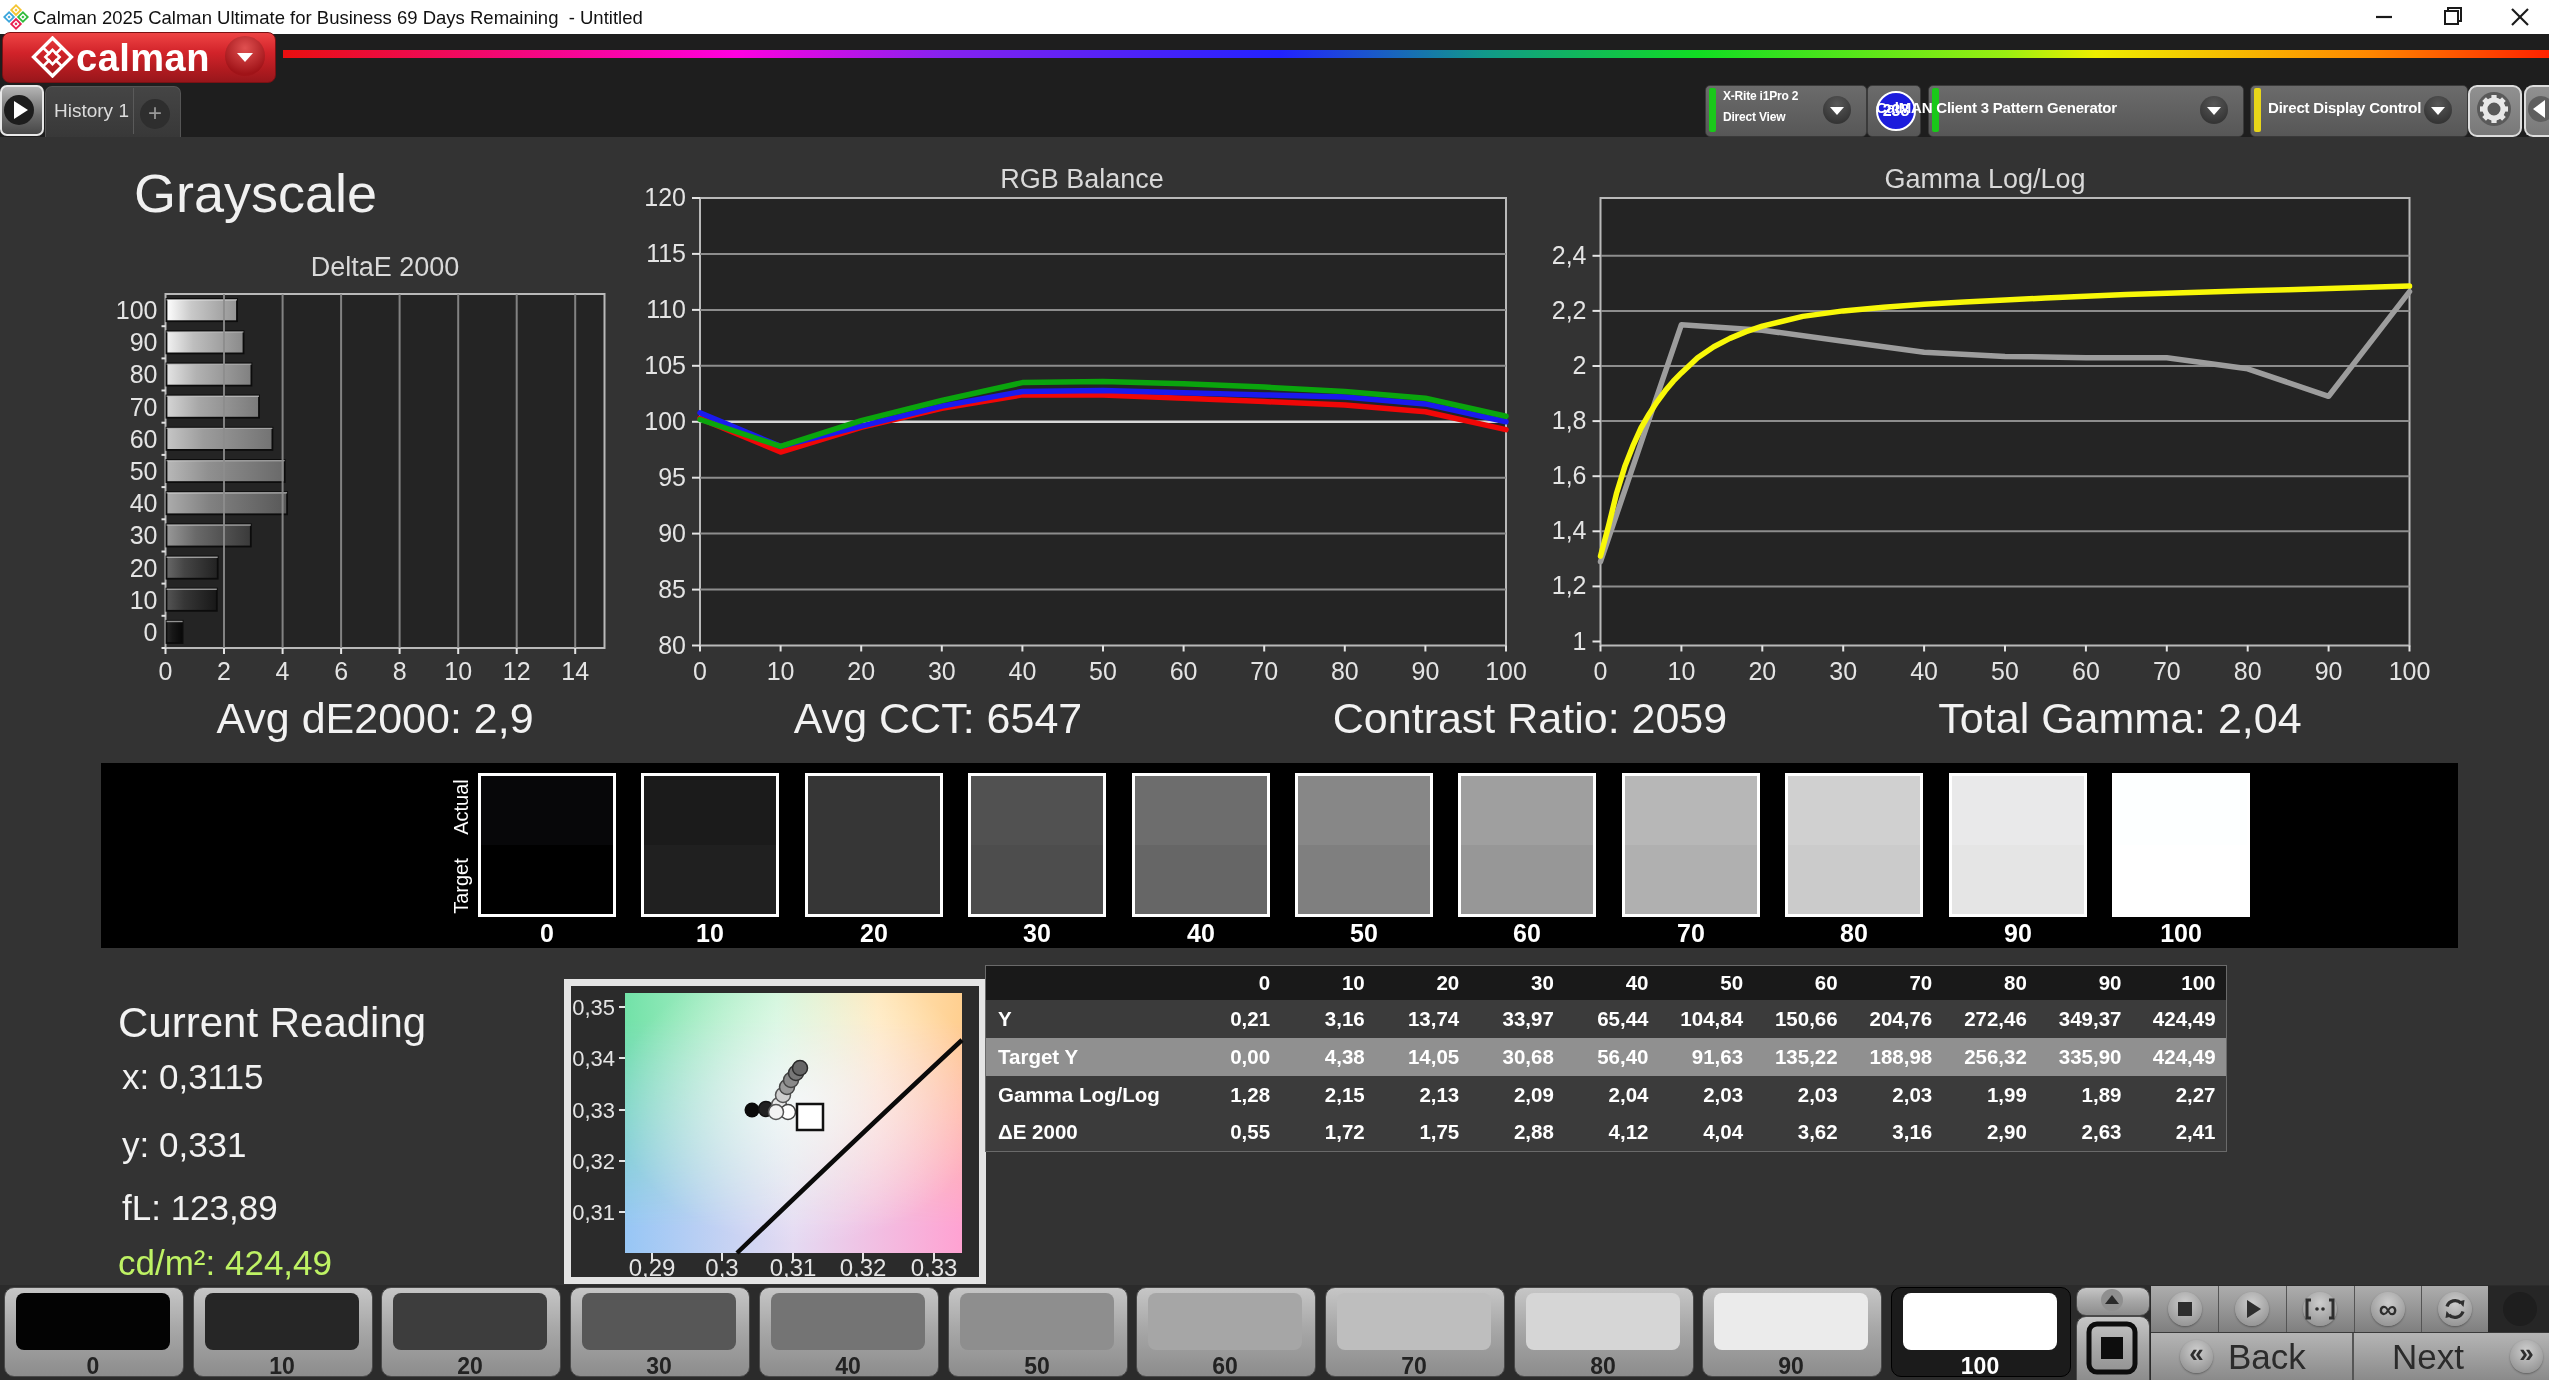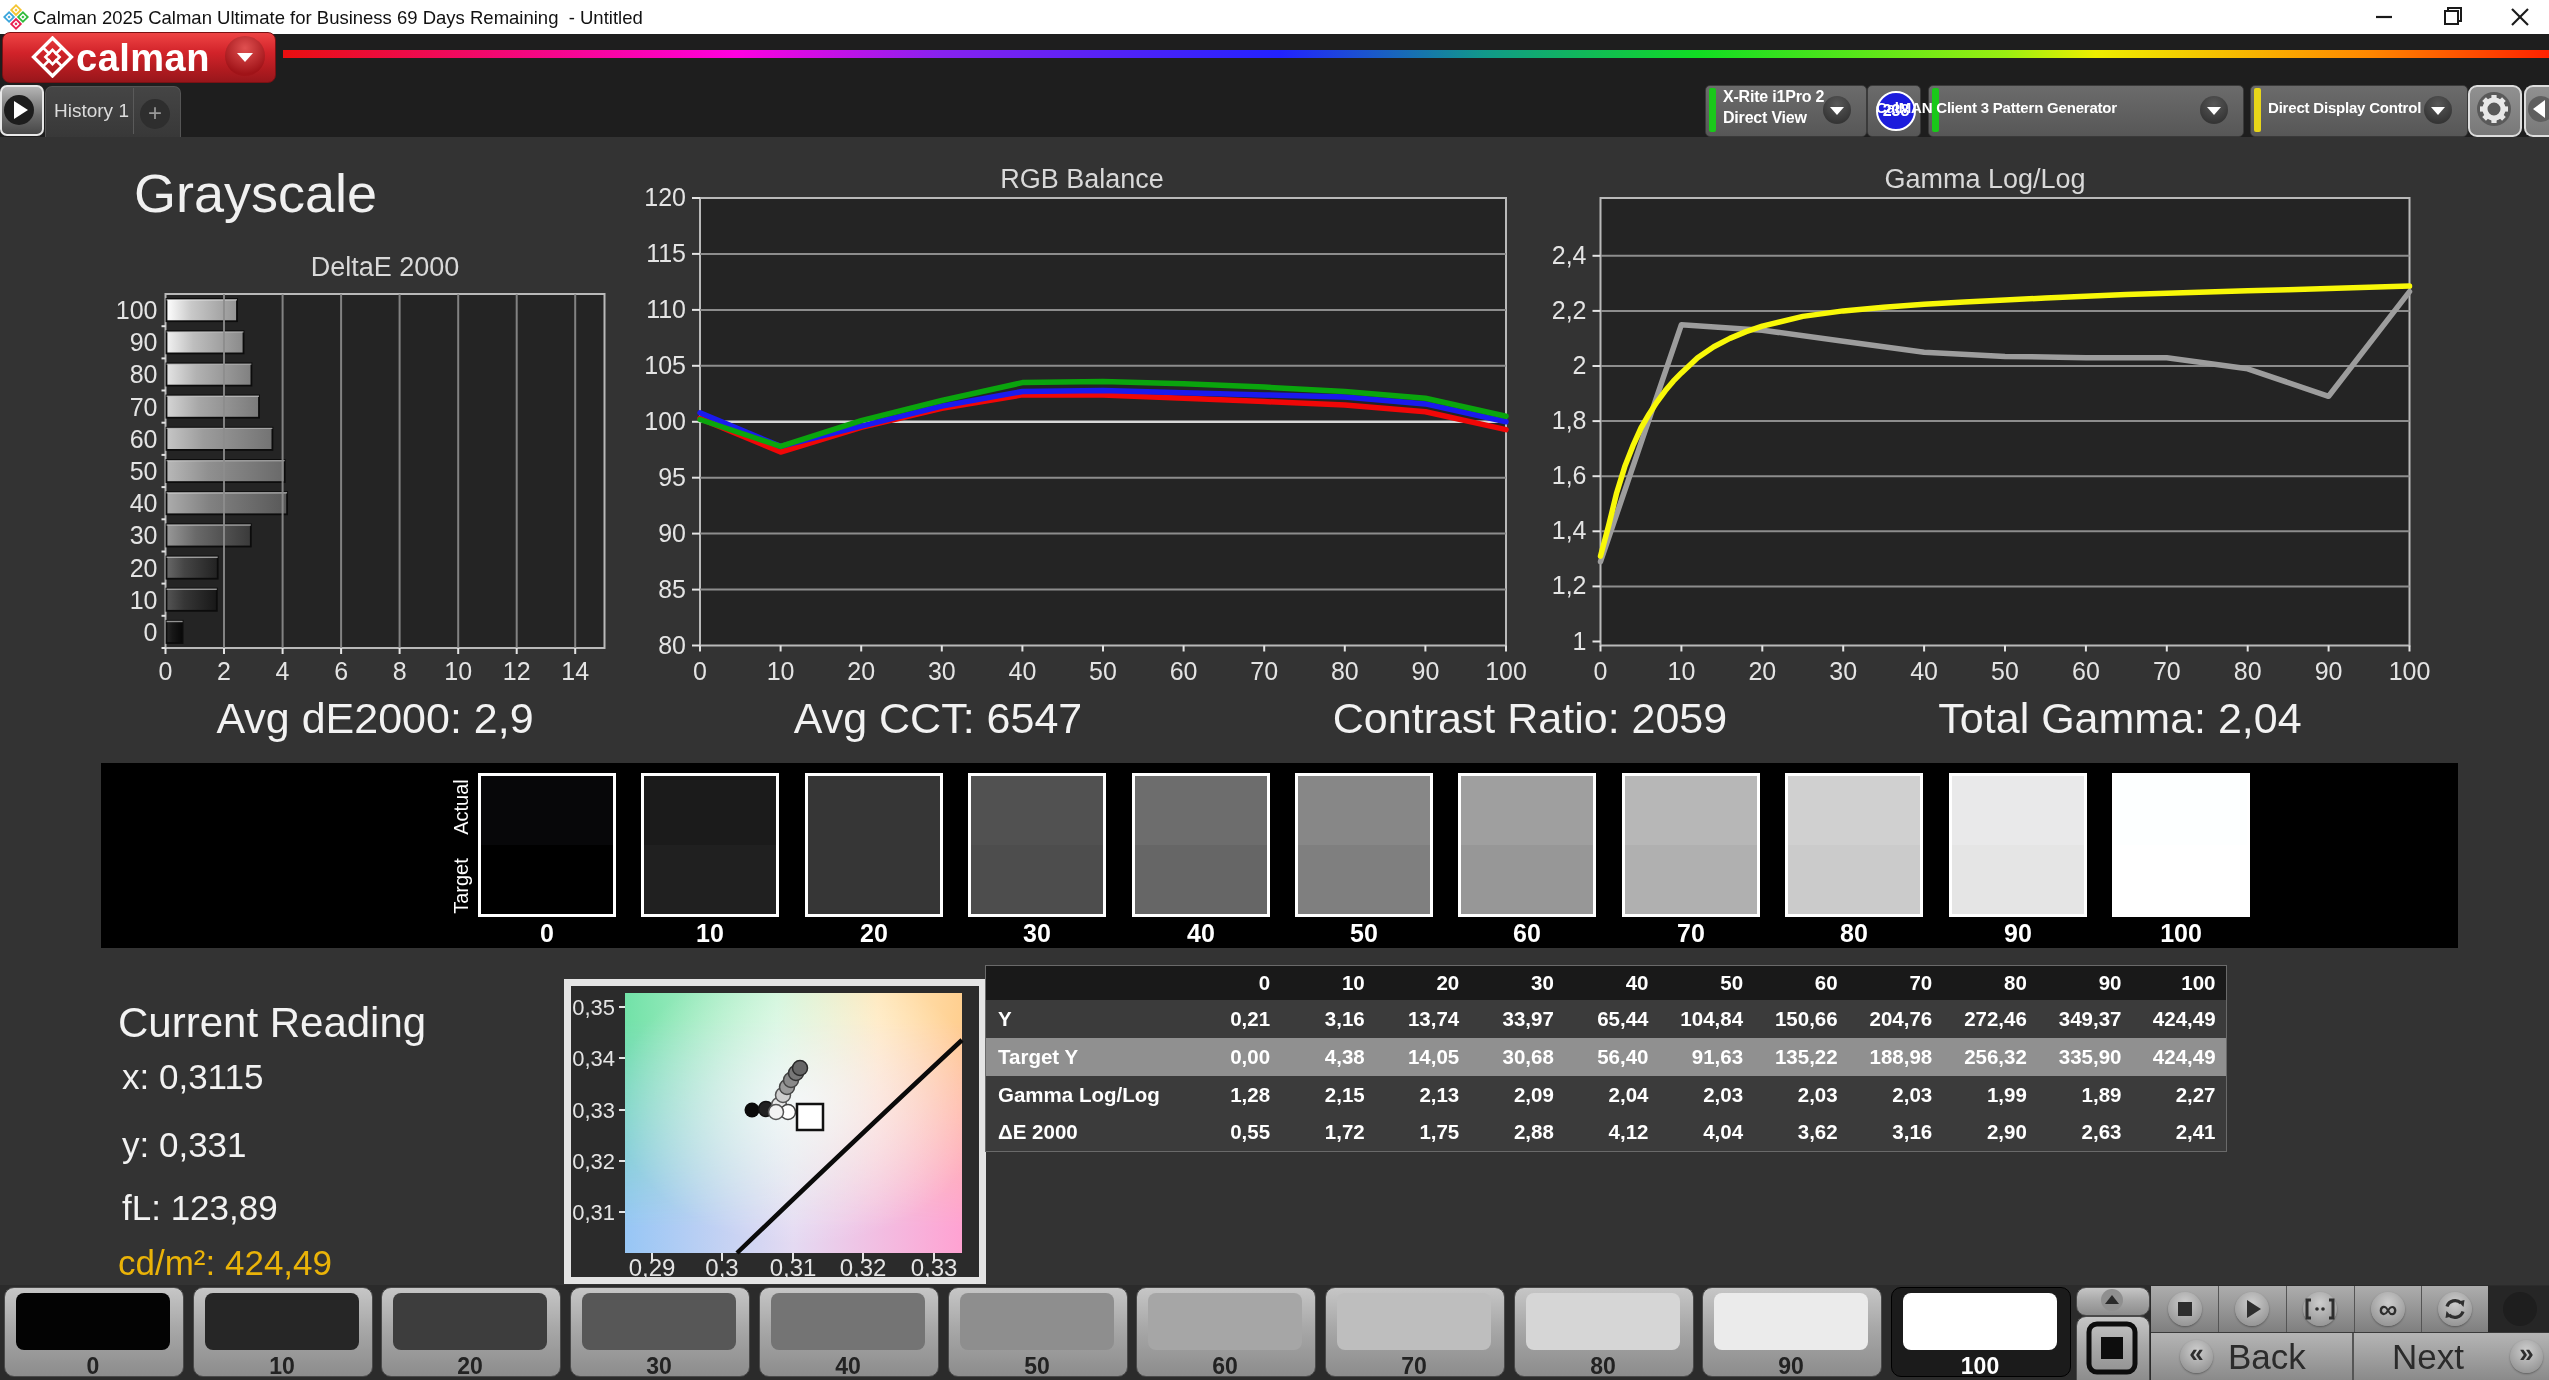--- a/index.html
+++ b/index.html
@@ -53,21 +53,21 @@
 <svg class="a" style="left:0;top:85px" width="44" height="51">
     <circle cx="19" cy="25" r="15" fill="#1d1d1d"></circle>
     <path d="M 14 16 L 28 25 L 14 34 Z" fill="#fff"></path>
   </svg>
 <div class="a" style="left:45px;top:86px;width:134px;height:50px;border-radius:7px 7px 0 0;background:linear-gradient(#454545,#383838);border:1px solid #555;border-bottom:none"></div>
 <div class="a" style="left:54px;top:100px;font-size:19px;color:#dcdcdc">History 1</div>
 <div class="a" style="left:133px;top:88px;width:1px;height:46px;background:#5a5a5a"></div>
 <div class="a" style="left:140px;top:99px;width:30px;height:30px;border-radius:50%;background:#2e2e2e;color:#999;font-size:24px;text-align:center;line-height:28px">+</div>
 <div class="a" style="left:1705px;top:85px;width:160px;height:50px;border-radius:5px;background:linear-gradient(#6b6b6b,#575757);border:1px solid #3a3a3a"></div>
 <div class="a" style="left:1709px;top:88px;width:7px;height:44px;background:#19c819;border-radius:2px"></div>
-<div class="a" style="left:1723px;top:86px;font-size:16px;font-weight:bold;color:#fff;line-height:21px;letter-spacing:-0.2px">X-Rite i1Pro 2<br>Direct View</div>
+<div class="a" style="left:1723px;top:86px;font-size:12px;font-weight:bold;color:#fff;line-height:21px;letter-spacing:-0.2px">X-Rite i1Pro 2<br>Direct View</div>
 <div class="a" style="left:1823px;top:96px;width:28px;height:28px;border-radius:50%;background:radial-gradient(circle at 50% 30%,#585858,#353535 75%)"></div>
 <svg class="a" style="left:1823px;top:96px" width="28" height="28">
     <path d="M 7 11 L 21 11 L 14 19 Z" fill="#fff"></path>
   </svg>
 <div class="a" style="left:1867px;top:85px;width:52px;height:50px;border-radius:5px;background:linear-gradient(#6b6b6b,#575757);border:1px solid #3a3a3a"></div>
 <div class="a" style="left:1876px;top:91px;width:36px;height:36px;border-radius:50%;background:#1c1cdc;border:2px solid #fff;color:#fff;font-size:16px;font-weight:bold;text-align:center;line-height:36px">238</div>
 <div class="a" style="left:1928px;top:85px;width:314px;height:50px;border-radius:5px;background:linear-gradient(#6b6b6b,#575757);border:1px solid #3a3a3a"></div>
 <div class="a" style="left:1932px;top:88px;width:7px;height:44px;background:#19c819;border-radius:2px"></div>
 <div class="a" style="left:1876px;top:99px;font-size:15px;font-weight:bold;color:#fff;letter-spacing:-0.2px">CalMAN Client 3 Pattern Generator</div>
 <div class="a" style="left:2200px;top:96px;width:28px;height:28px;border-radius:50%;background:radial-gradient(circle at 50% 30%,#585858,#353535 75%)"></div>
@@ -160,21 +160,21 @@
 <div class="a" style="left:1949px;top:919px;width:138px;text-align:center;font-size:25px;font-weight:bold;color:#fff">90</div>
 <div class="a" style="left:2112px;top:773px;width:138px;height:144px;border:3px solid #fff;box-sizing:border-box">
     <div style="width:100%;height:50%;background:#fdffff"></div>
     <div style="width:100%;height:50%;background:#ffffff"></div>
   </div>
 <div class="a" style="left:2112px;top:919px;width:138px;text-align:center;font-size:25px;font-weight:bold;color:#fff">100</div>
 <div class="a" style="left:118px;top:999px;font-size:42px;color:#f2f2f2">Current Reading</div>
 <div class="a" style="left:122px;top:1057px;font-size:35px;color:#f2f2f2">x: 0,3115</div>
 <div class="a" style="left:122px;top:1125px;font-size:35px;color:#f2f2f2">y: 0,331</div>
 <div class="a" style="left:122px;top:1188px;font-size:35px;color:#f2f2f2">fL: 123,89</div>
-<div class="a" style="left:118px;top:1243px;font-size:35px;color:#eab308">cd/m²: 424,49</div>
+<div class="a" style="left:118px;top:1243px;font-size:35px;color:#bef264">cd/m²: 424,49</div>
 <div class="a" style="left:564px;top:979px;width:422px;height:305px;background:#2b2b2b;border:7px solid #e4e4e4;box-sizing:border-box"></div>
 <table class="dt a" style="left:985px;top:965px;border:1px solid #6a6a6a">
     <tbody>
       <tr style="background:#191919;height:34px">
         <td class="lb" style="width:200px"></td>
         <td style="width:94.6px">0</td>
         <td style="width:94.6px">10</td>
         <td style="width:94.6px">20</td>
         <td style="width:94.6px">30</td>
         <td style="width:94.6px">40</td>

